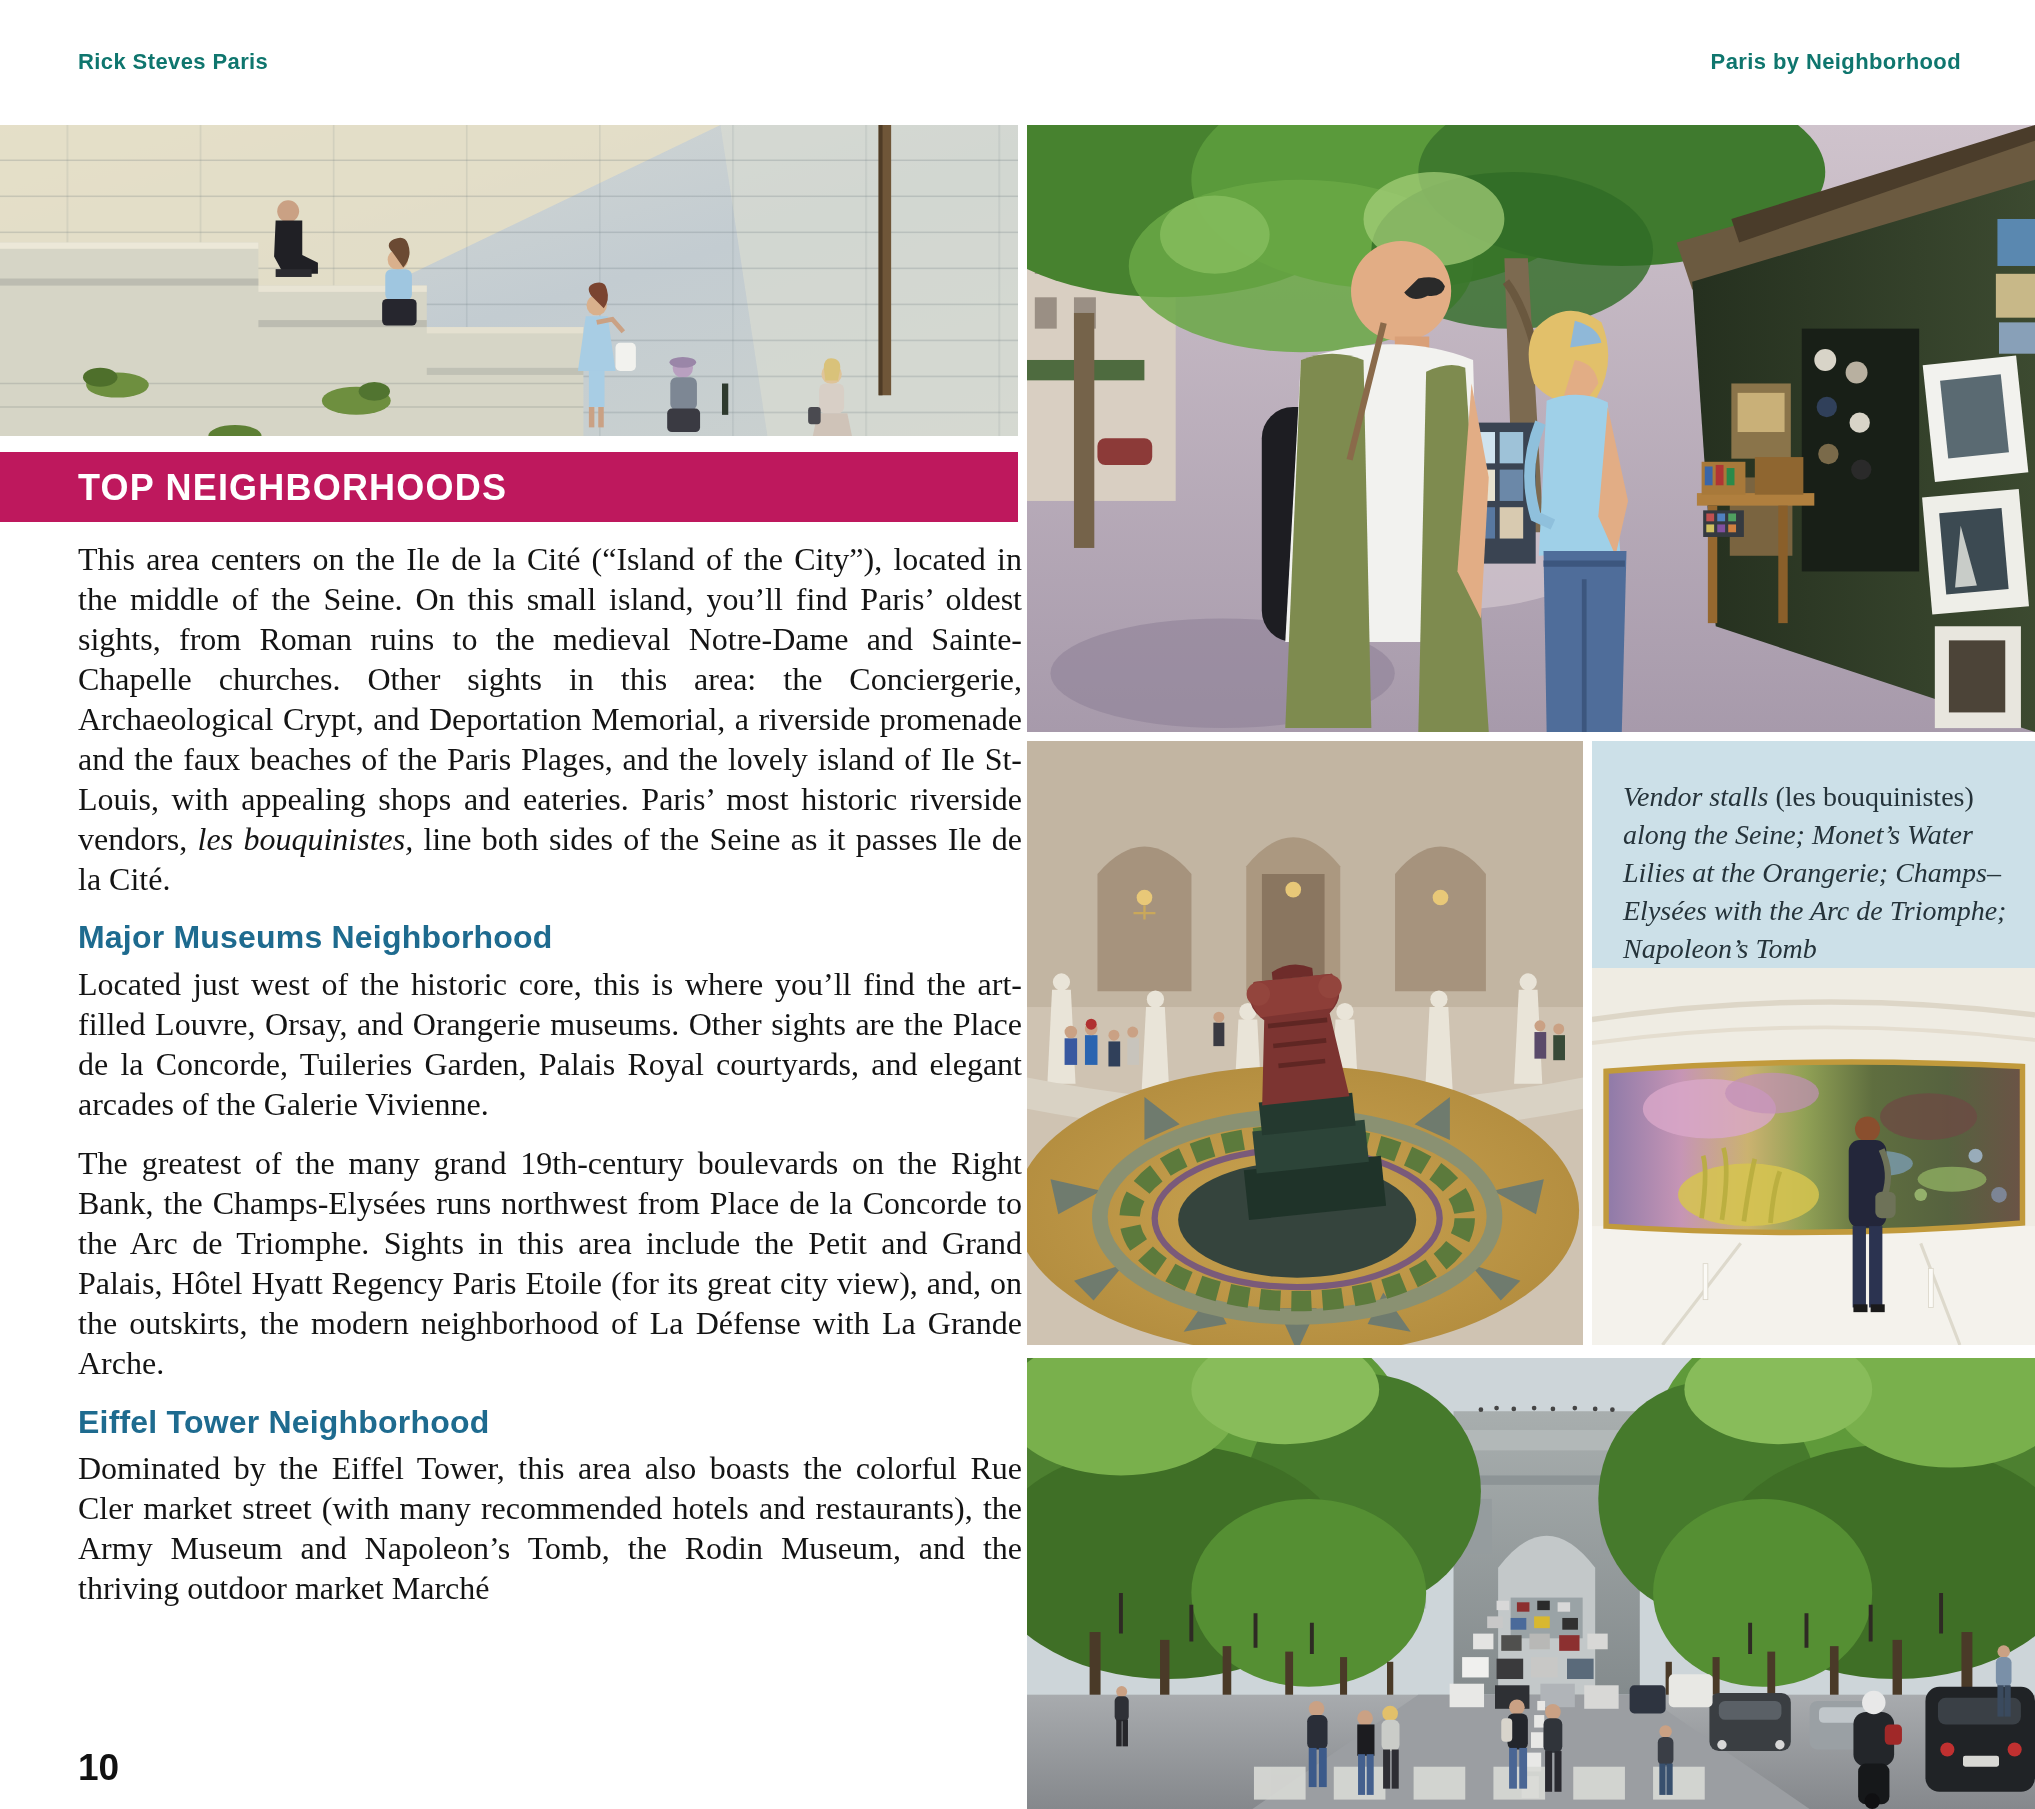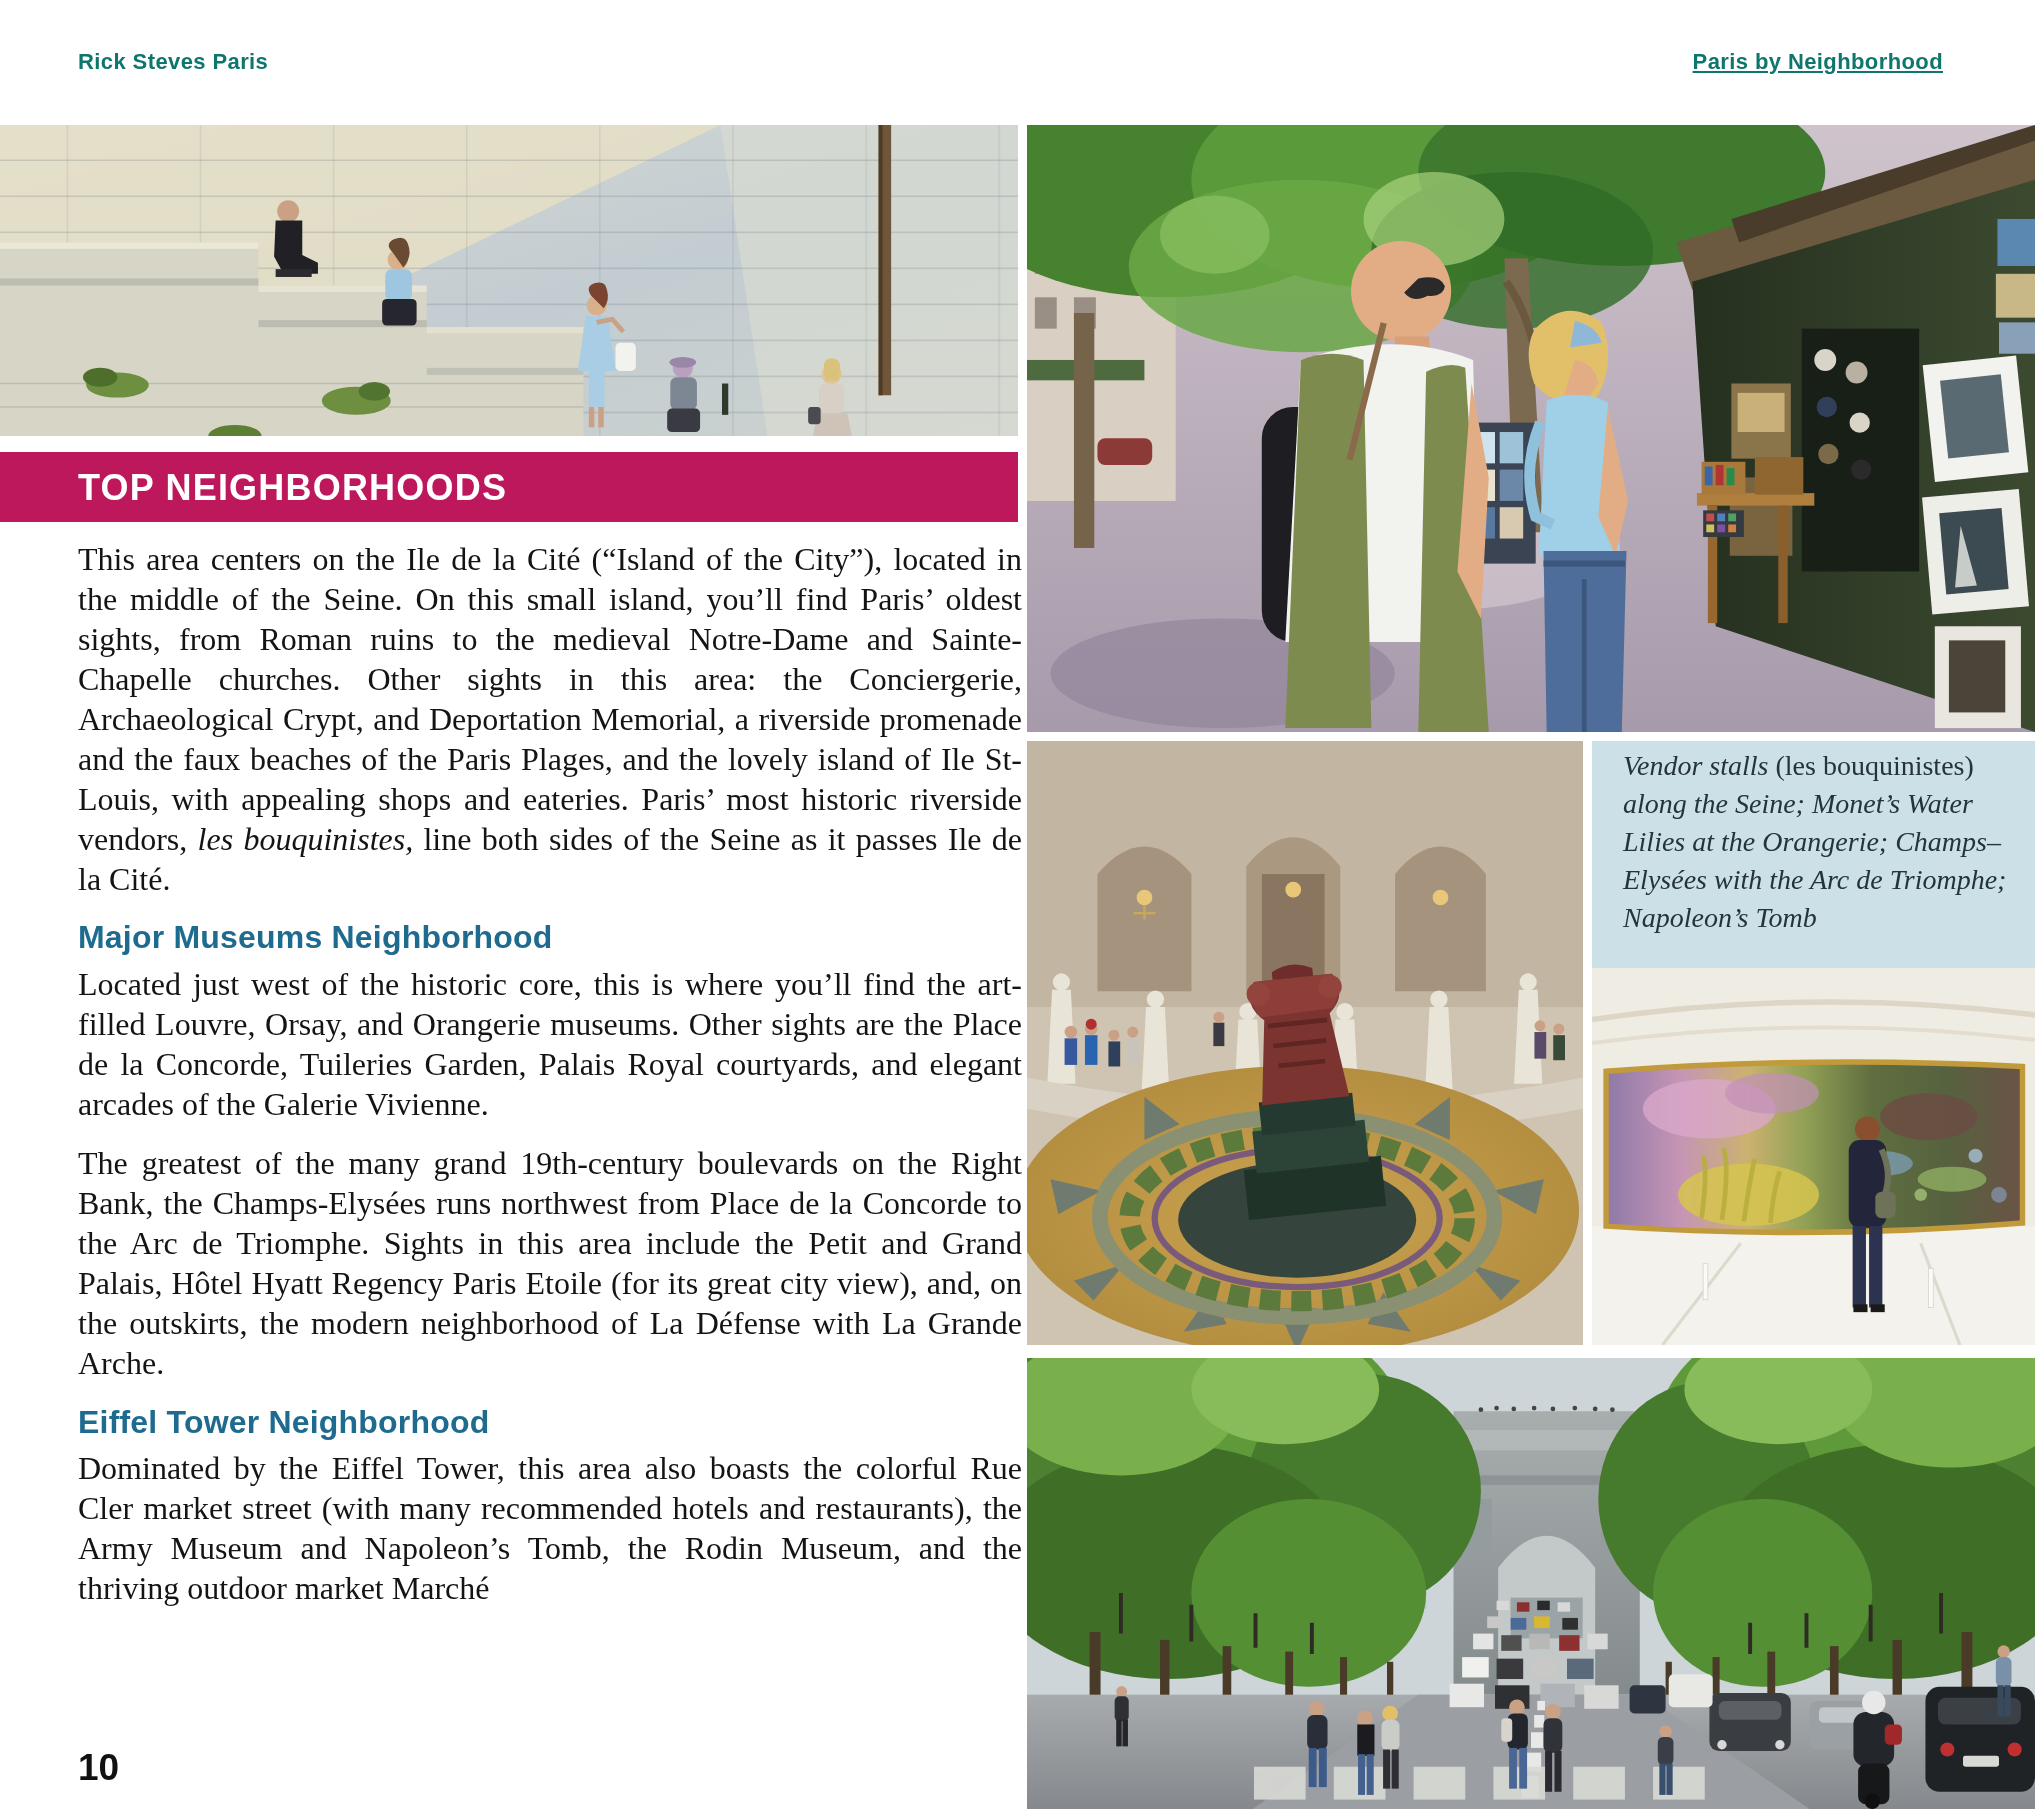--- a/index.html
+++ b/index.html
@@ -2,21 +2,21 @@
 <html style="font-size:12.5px"><head>
 <meta charset="utf-8">
 <style>
   html,body{margin:0;padding:0;}
   body{
     width:2035px;height:1809px;position:relative;background:#ffffff;
     font-family:"Liberation Sans",sans-serif;overflow:hidden;
   }
   .hdr{position:absolute;top:49px;font-size:22px;font-weight:700;color:#0f766e;letter-spacing:0.4px;}
   .hdr-left{left:78px;}
-  .hdr-right{right:92px;text-decoration:underline;}
+  .hdr-right{right:74px;}
   .photo{position:absolute;overflow:hidden;background:#ddd;}
   .photo svg{display:block;width:100%;height:100%;}
   #photo-steps{left:0;top:125px;width:1018px;height:311px;}
   #photo-stalls{left:1027px;top:125px;width:1008px;height:607px;}
   #photo-tomb{left:1027px;top:741px;width:556px;height:604px;}
   #photo-orangerie{left:1592px;top:968px;width:443px;height:377px;}
   #photo-champs{left:1027px;top:1358px;width:1008px;height:451px;}
   .banner{
     position:absolute;left:0;top:452px;width:1018px;height:70px;
     background:#be185d;color:#fff;font-size:36px;font-weight:700;
@@ -27,21 +27,21 @@
     margin:20.4px 0 7.8px 0;font-size:32px;font-weight:700;color:#1E6B8F;letter-spacing:0.2px;
   }
   .textcol h3:first-child{margin-top:7.8px;}
   .textcol p{
     margin:0 0 19px 0;font-family:"Liberation Serif",serif;font-size:32px;line-height:40px;
     color:#141414;text-align:justify;
   }
   .it{font-style:italic;}
   .caption-box{
     position:absolute;left:1592px;top:741px;width:443px;height:230px;box-sizing:border-box;
-    background:#CCE0E8;padding:6px 27px 0 31px;
+    background:#CCE0E8;padding:37px 27px 0 31px;
     font-family:"Liberation Serif",serif;font-size:28px;line-height:38px;color:#25333A;
   }
   .caption-box .cap-it{font-style:italic;}
   .caption-box .cap-ro{font-style:normal;}
   .pagenum{position:absolute;left:78px;top:1747px;font-size:37px;font-weight:700;color:#111;}
 </style>
 </head>
 <body>
 
 <div class="hdr hdr-left">Rick Steves Paris</div>

